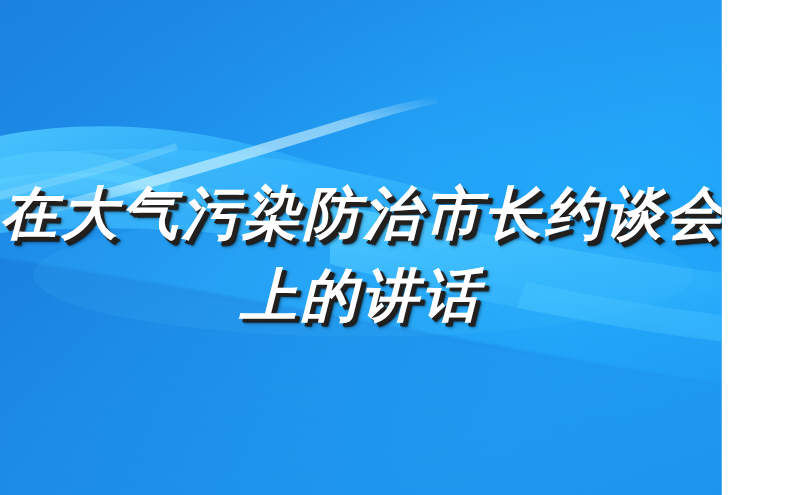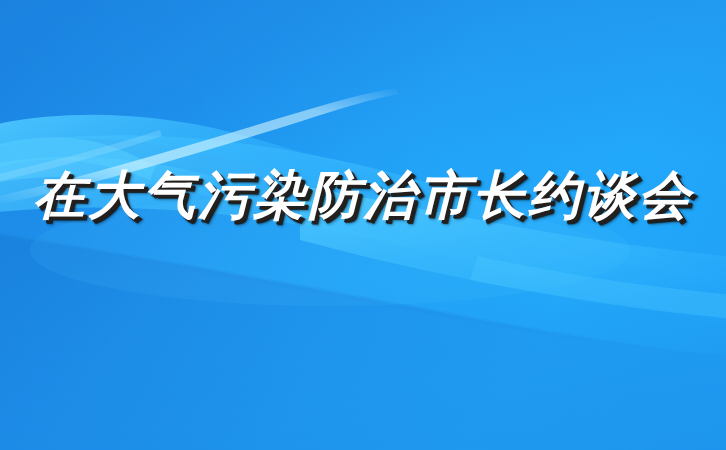--- a/index.html
+++ b/index.html
@@ -7,21 +7,21 @@
     margin: 0;
     padding: 0;
     background: #ffffff;
   }
   body {
     font-family: "DejaVu Sans", "Liberation Sans", sans-serif;
   }
 
   .banner {
     position: relative;
-    width: 726px;
+    width: 656px;
     height: 450px;
     overflow: hidden;
     background: #1b9cf5;
   }
 
   
   .bg-base {
     position: absolute;
     inset: 0;
     background: linear-gradient(118deg,
@@ -155,15 +155,16 @@
 
     <path d="M -10 198 C 90 176, 200 142, 300 112 C 340 100, 370 92, 396 88 L 398 94 C 372 99, 342 108, 302 121 C 202 152, 92 186, -8 206 Z" fill="url(#gStreak)"></path>
 
     <path d="M -10 176 C 50 162, 110 146, 160 130 L 162 136 C 112 153, 52 169, -8 183 Z" fill="#bfeeff" fill-opacity="0.22"></path>
 
     <ellipse cx="330" cy="250" rx="300" ry="56" fill="#55ceff" fill-opacity="0.10"></ellipse>
   </svg>
 
   <div class="title-block">
     <span class="title-line title-line-1">在大气污染防治市长约谈会</span>
+    <span class="title-line title-line-2">上的讲话</span>
   </div>
 
 </div>
 
 </body></html>

